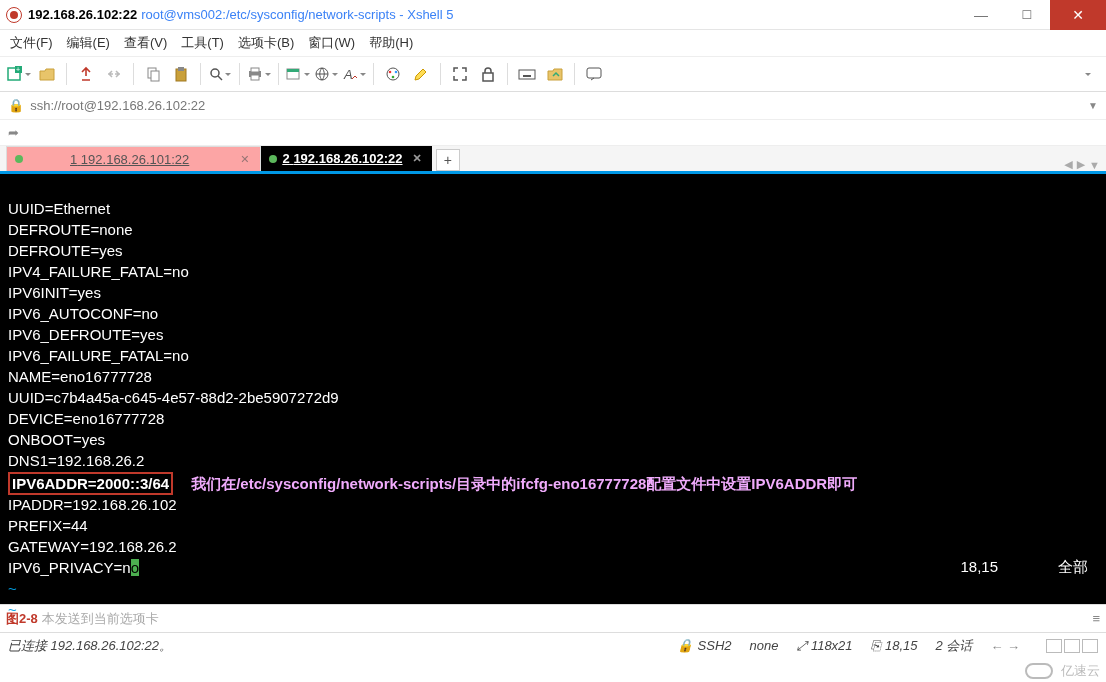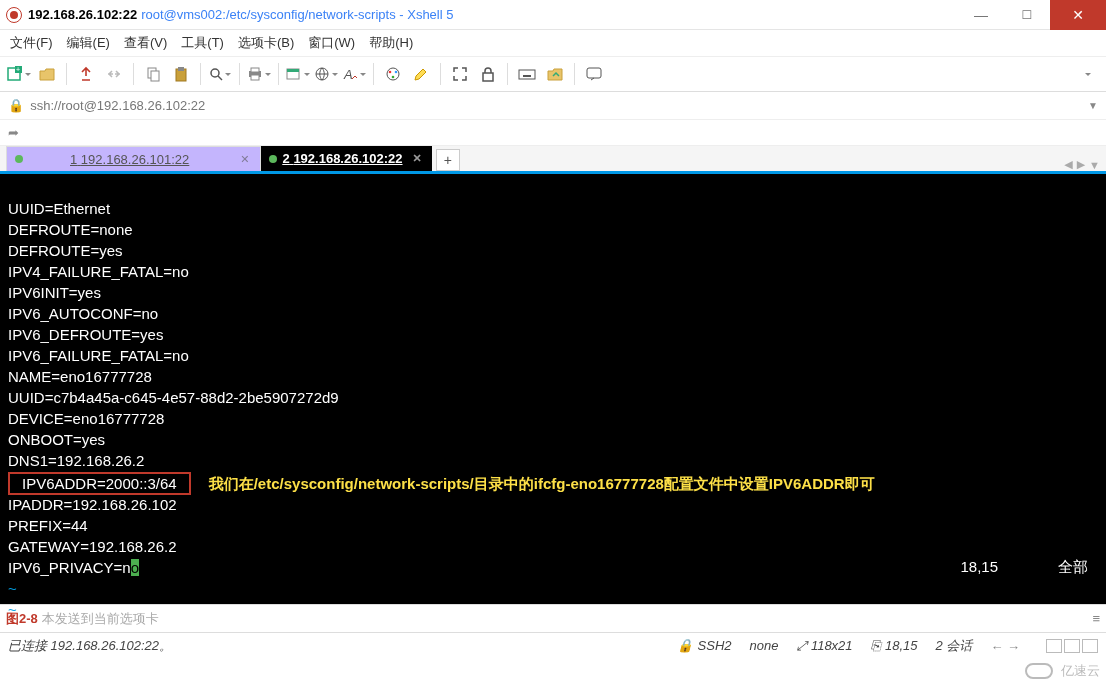--- a/index.html
+++ b/index.html
@@ -19,30 +19,30 @@
 .tbtn.drop::after { content:""; border:3px solid transparent; border-top-color:#888; margin-left:2px; margin-top:3px; }
 .tsep { width:1px; height:22px; background:#ddd; margin:0 4px; }
 .addrbar { height:28px; display:flex; align-items:center; padding:0 8px; border-bottom:1px solid #eee; gap:6px; font-size:13px; color:#777; }
 .addrbar .lock { color:#888; }
 .addrbar .dropbtn { margin-left:auto; color:#888; font-size:10px; }
 .hintbar { height:26px; display:flex; align-items:center; padding:0 8px; gap:6px; font-size:13px; color:#666; border-bottom:1px solid #eee; }
 .hintbar .arrow { color:#888; }
 .tabstrip { height:28px; background:#f5f5f5; display:flex; align-items:flex-end; border-bottom:3px solid #0098e6; position:relative; }
 .tab { height:25px; display:flex; align-items:center; padding:0 10px 0 8px; font-size:13px; gap:6px; position:relative; }
 .tab .dot { width:8px; height:8px; border-radius:50%; background:#5cb85c; }
-.tab.inactive { background:#c4b5fd; color:#555; border:1px solid #ddd; border-bottom:none;gap:47px; }
+.tab.inactive { background:#fca5a5; color:#555; border:1px solid #ddd; border-bottom:none;gap:47px; }
 .tab.active { background:#000000; color:#fff; font-weight:bold; }
 .tab.inactive .label { text-decoration:underline; }
 .tab.active .label { text-decoration:underline; }
 .tab .x { font-size:11px; margin-left:4px; opacity:.6; }
 .tabadd { width:24px; height:22px; display:flex; align-items:center; justify-content:center; border:1px solid #ccc; background:#fff; margin-left:4px; font-size:14px; color:#555; }
 .tabnav { margin-left:auto; display:flex; align-items:center; gap:4px; padding-right:6px; color:#aaa; font-size:11px; }
 .terminal { height:430px; background:#000; color:#fff; padding:6px 8px; font-family:"Consolas","Courier New",monospace; font-size:15px; line-height:19px; position:relative; white-space:pre; }
-.terminal .hl-box { border:2px solid #c0392b; display:inline-block; padding:0 12px; }
-.terminal .anno { color:#fde047; font-weight:bold; font-family:"Microsoft YaHei",sans-serif; }
+.terminal .hl-box { border:2px solid #c0392b; display:inline-block; padding:0 2px;font-weight:bold; }
+.terminal .anno { color:#f0abfc; font-weight:bold; font-family:"Microsoft YaHei",sans-serif; }
 .terminal .cur { background:#4CAF50; color:#000; }
 .terminal .tilde { color:#009fe3; }
 .terminal .statusr { position:absolute; right:18px; bottom:28px; color:#fff; font-size:15px; display:flex; gap:60px; }
 .sendbar { height:28px; display:flex; align-items:center; padding:0 6px; gap:4px; font-size:13px; border-top:1px solid #ddd; }
 .sendbar .fig { color:#c0392b; font-weight:bold; font-family:"Microsoft YaHei",sans-serif; }
 .sendbar .hint { color:#aaa; }
 .sendbar .menubtn { margin-left:auto; color:#888; }
 .statusbar { height:26px; display:flex; align-items:center; padding:0 8px; gap:10px; font-size:13px; color:#444; border-top:1px solid #ddd;font-style:italic; }
 .statusbar .seg { display:flex; align-items:center; gap:4px; }
 .statusbar .right { margin-left:auto; display:flex; align-items:center; gap:18px; }

